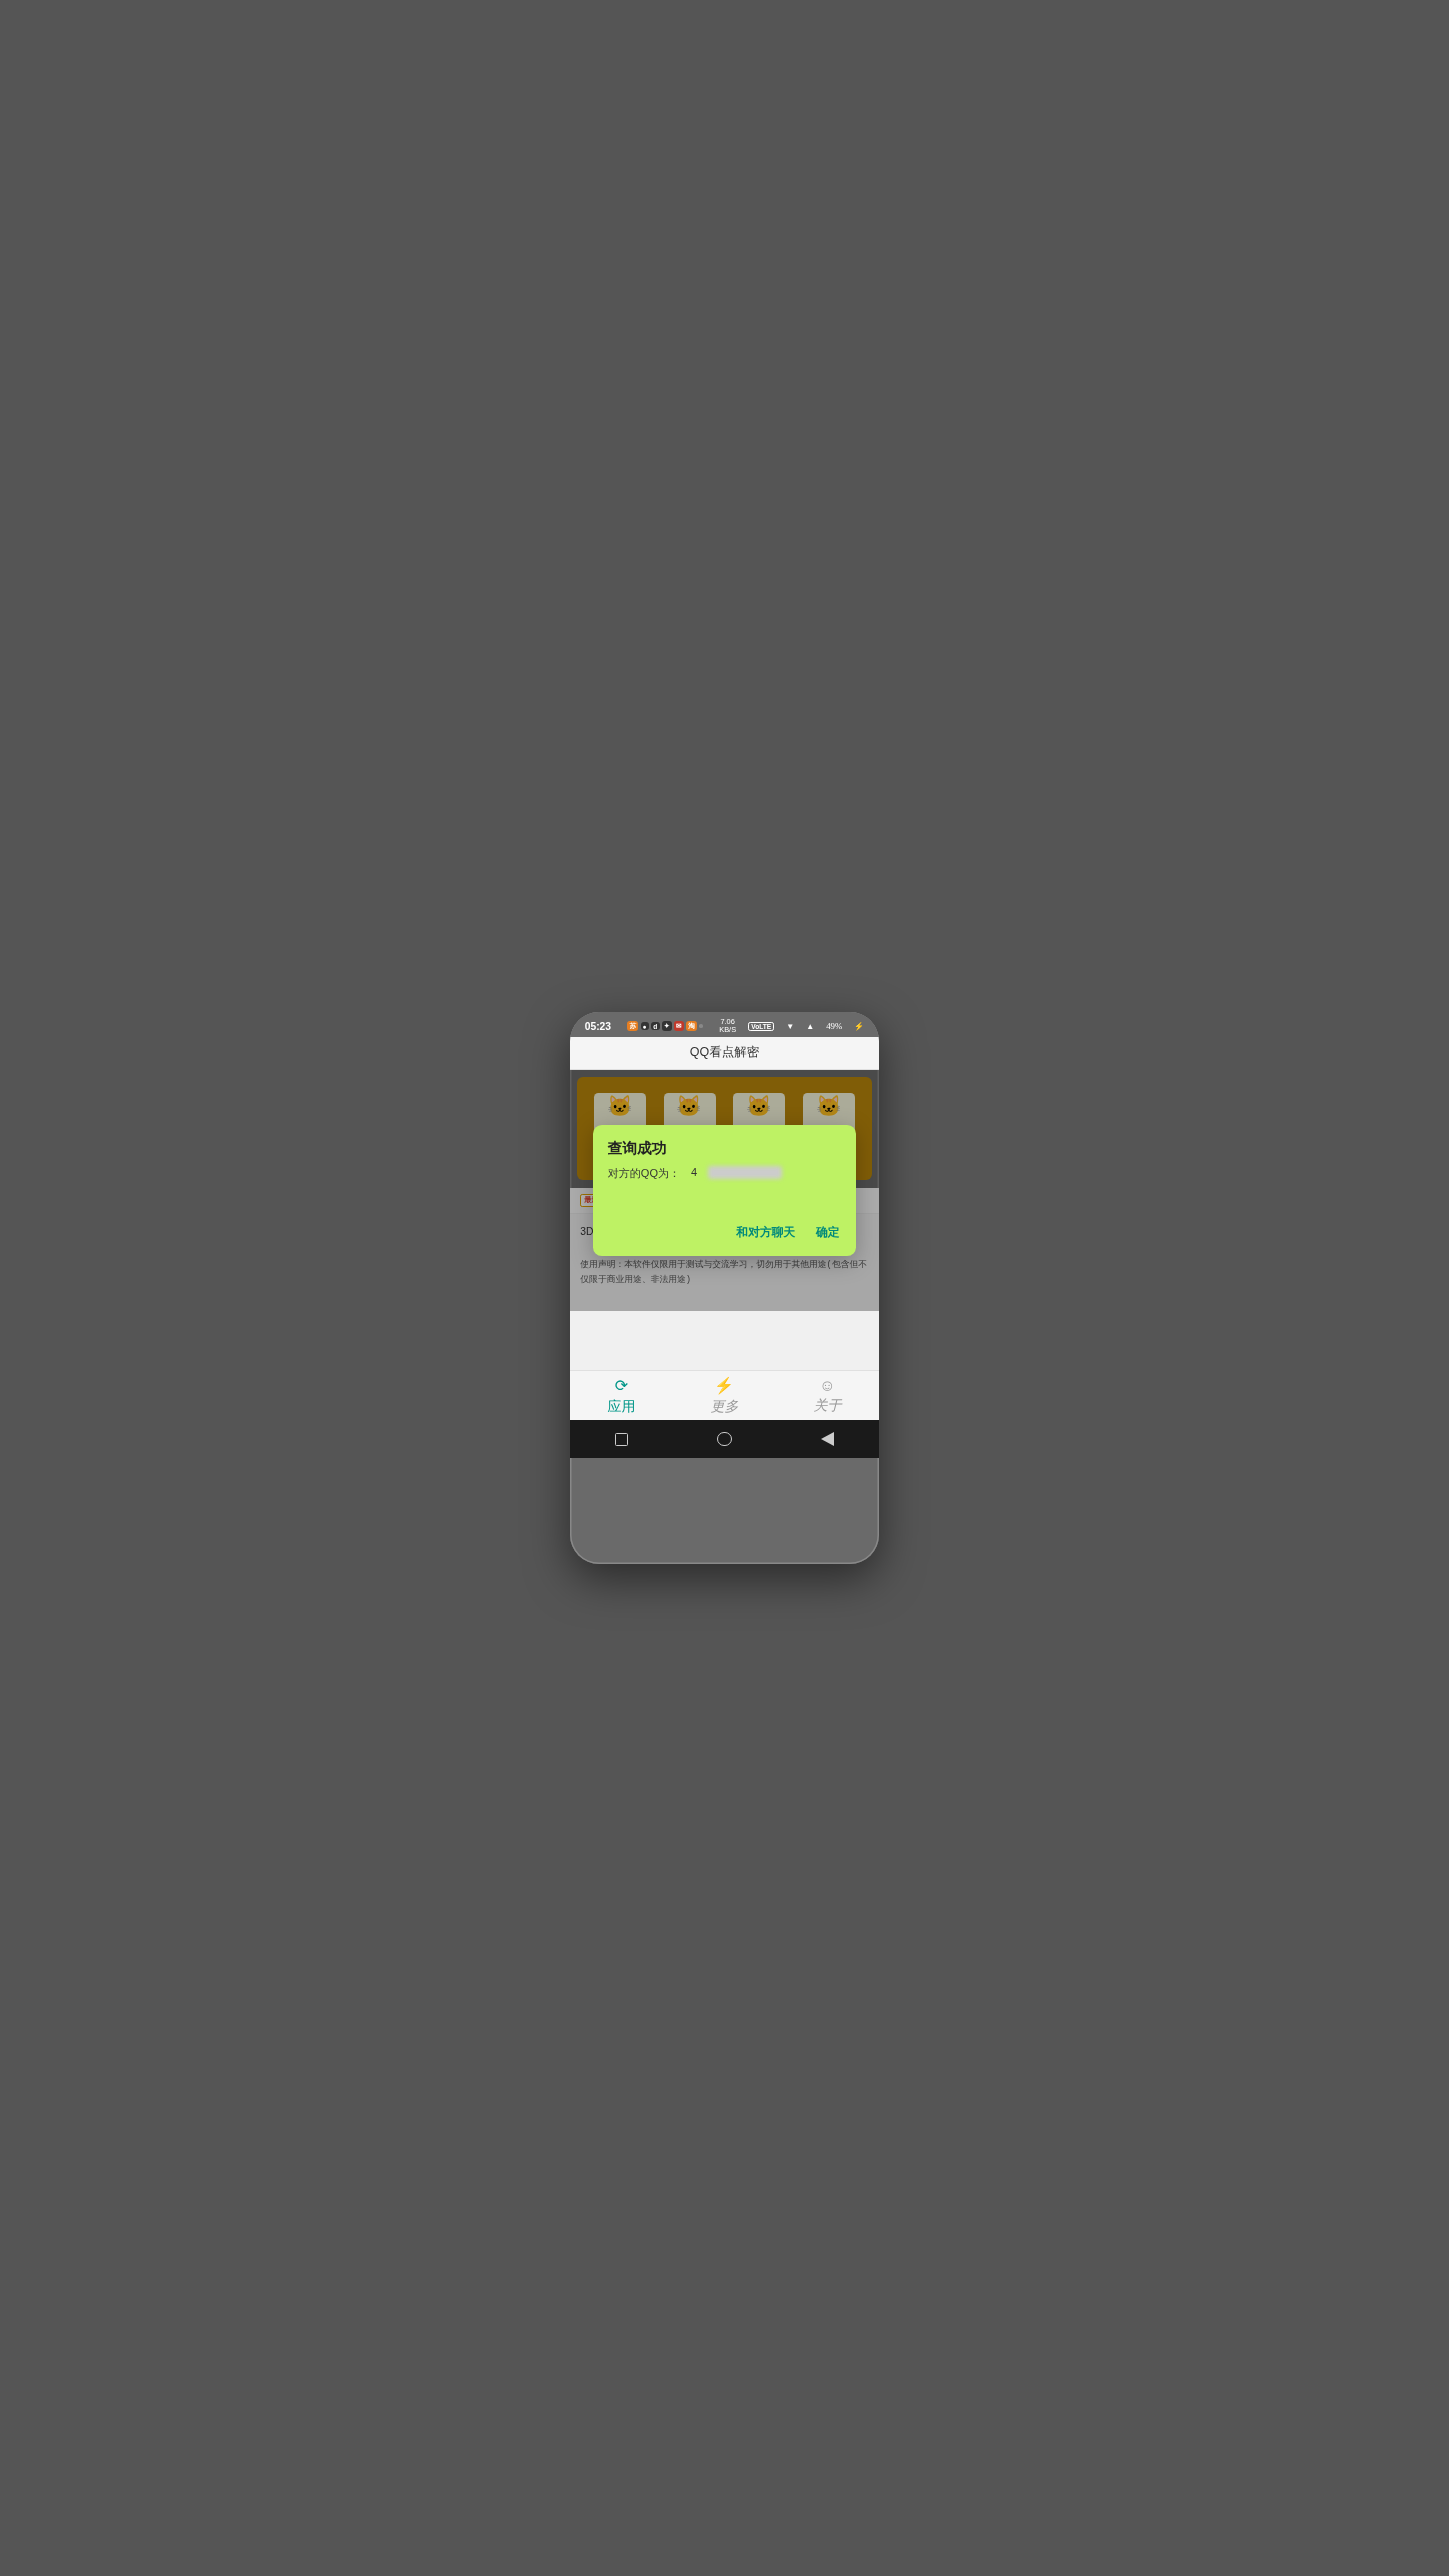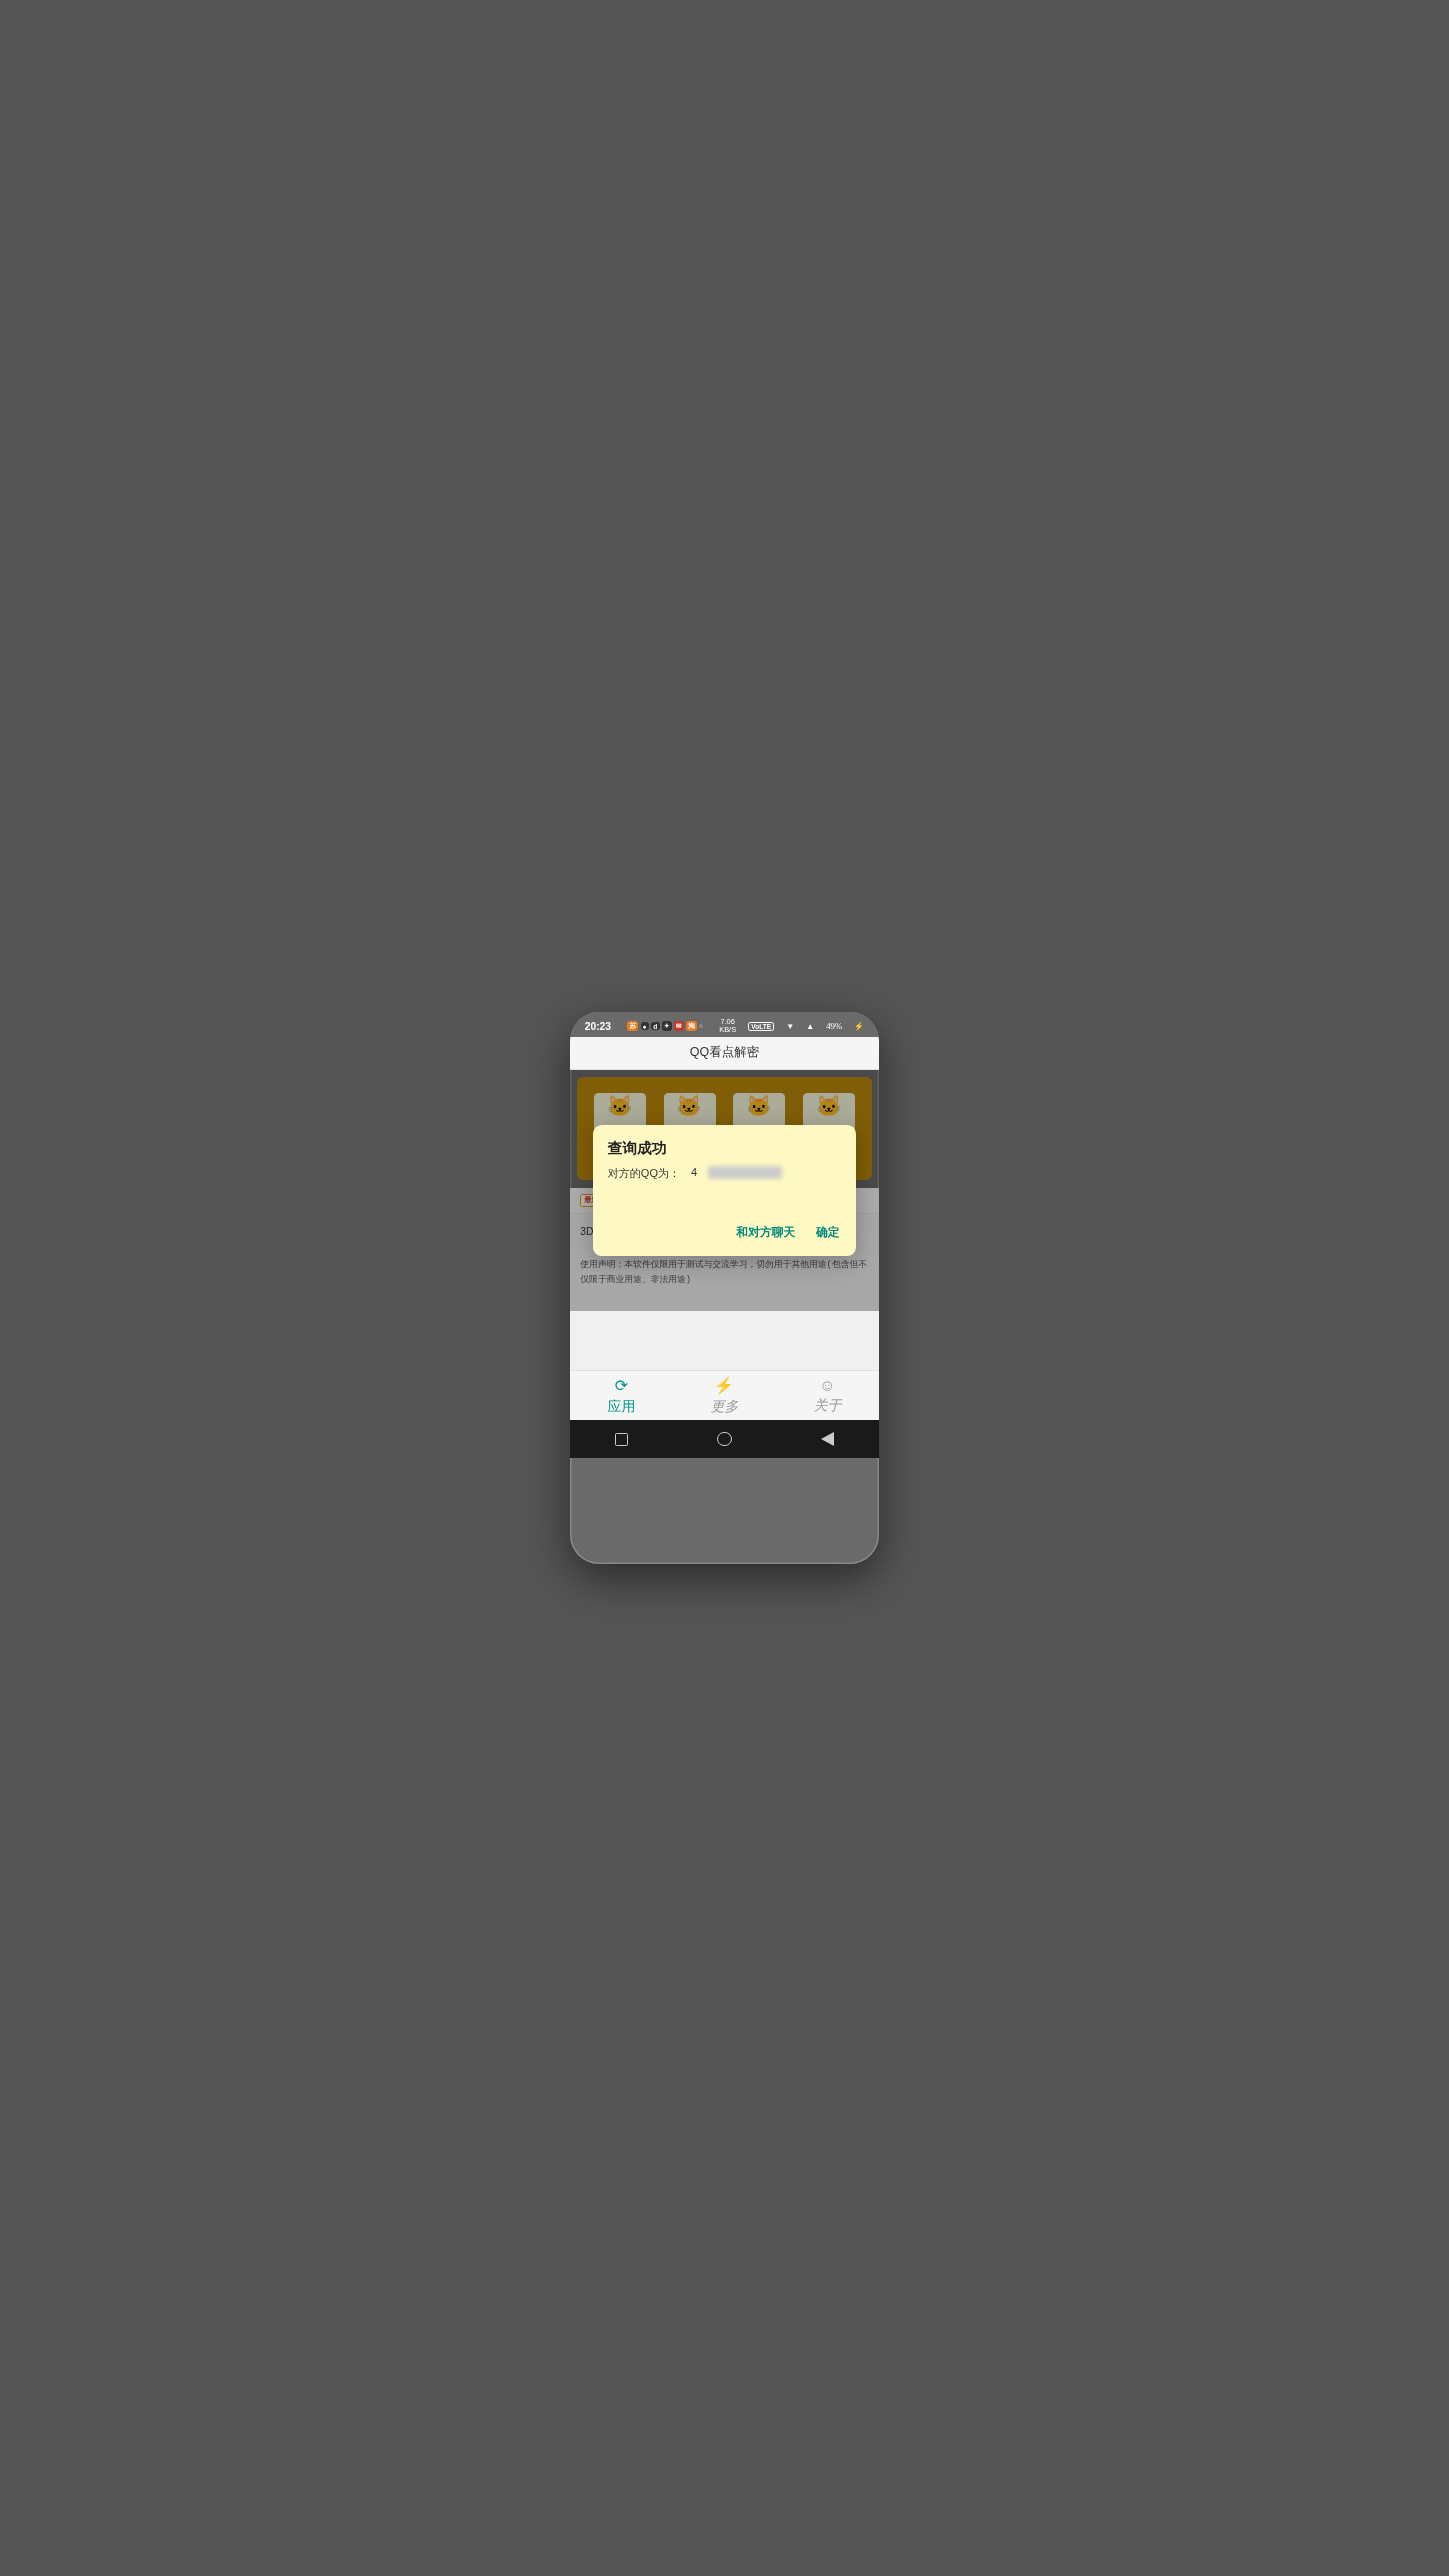--- a/index.html
+++ b/index.html
@@ -149,21 +149,21 @@
     .dialog-overlay {
       position: absolute;
       top: 0; left: 0; right: 0; bottom: 59px;
       background: rgba(0,0,0,0.3);
       display: flex;
       align-items: center;
       justify-content: center;
       z-index: 10;
     }
     .dialog-box {
-      background: #fef9c3;
+      background: #bef264;
       border-radius: 8.8px;
       width: 85%;
       padding: 14.7px 14.7px 11.8px;
       box-shadow: 0 5.9px 22px rgba(0,0,0,0.25);
     }
     .dialog-title {
       font-size: 14.7px;
       font-weight: 700;
       color: #222;
       margin-bottom: 7.4px;
@@ -286,21 +286,21 @@
       display: flex;
       flex-direction: column;
     }
   </style>
 </head>
 <body>
 
 <div class="phone-shell">
 
   <div class="status-bar">
-    <span class="status-left">20:23</span>
+    <span class="status-left">05:23</span>
     <div class="status-icons">
       <span class="status-icon-box orange">苏</span>
       <span class="status-icon-box dark">●</span>
       <span class="status-icon-box dark">d</span>
       <span class="status-icon-box dark">✦</span>
       <span class="status-icon-box red">✉</span>
       <span class="status-icon-box orange">淘</span>
       <span class="status-dot"></span>
     </div>
     <div class="status-right">

